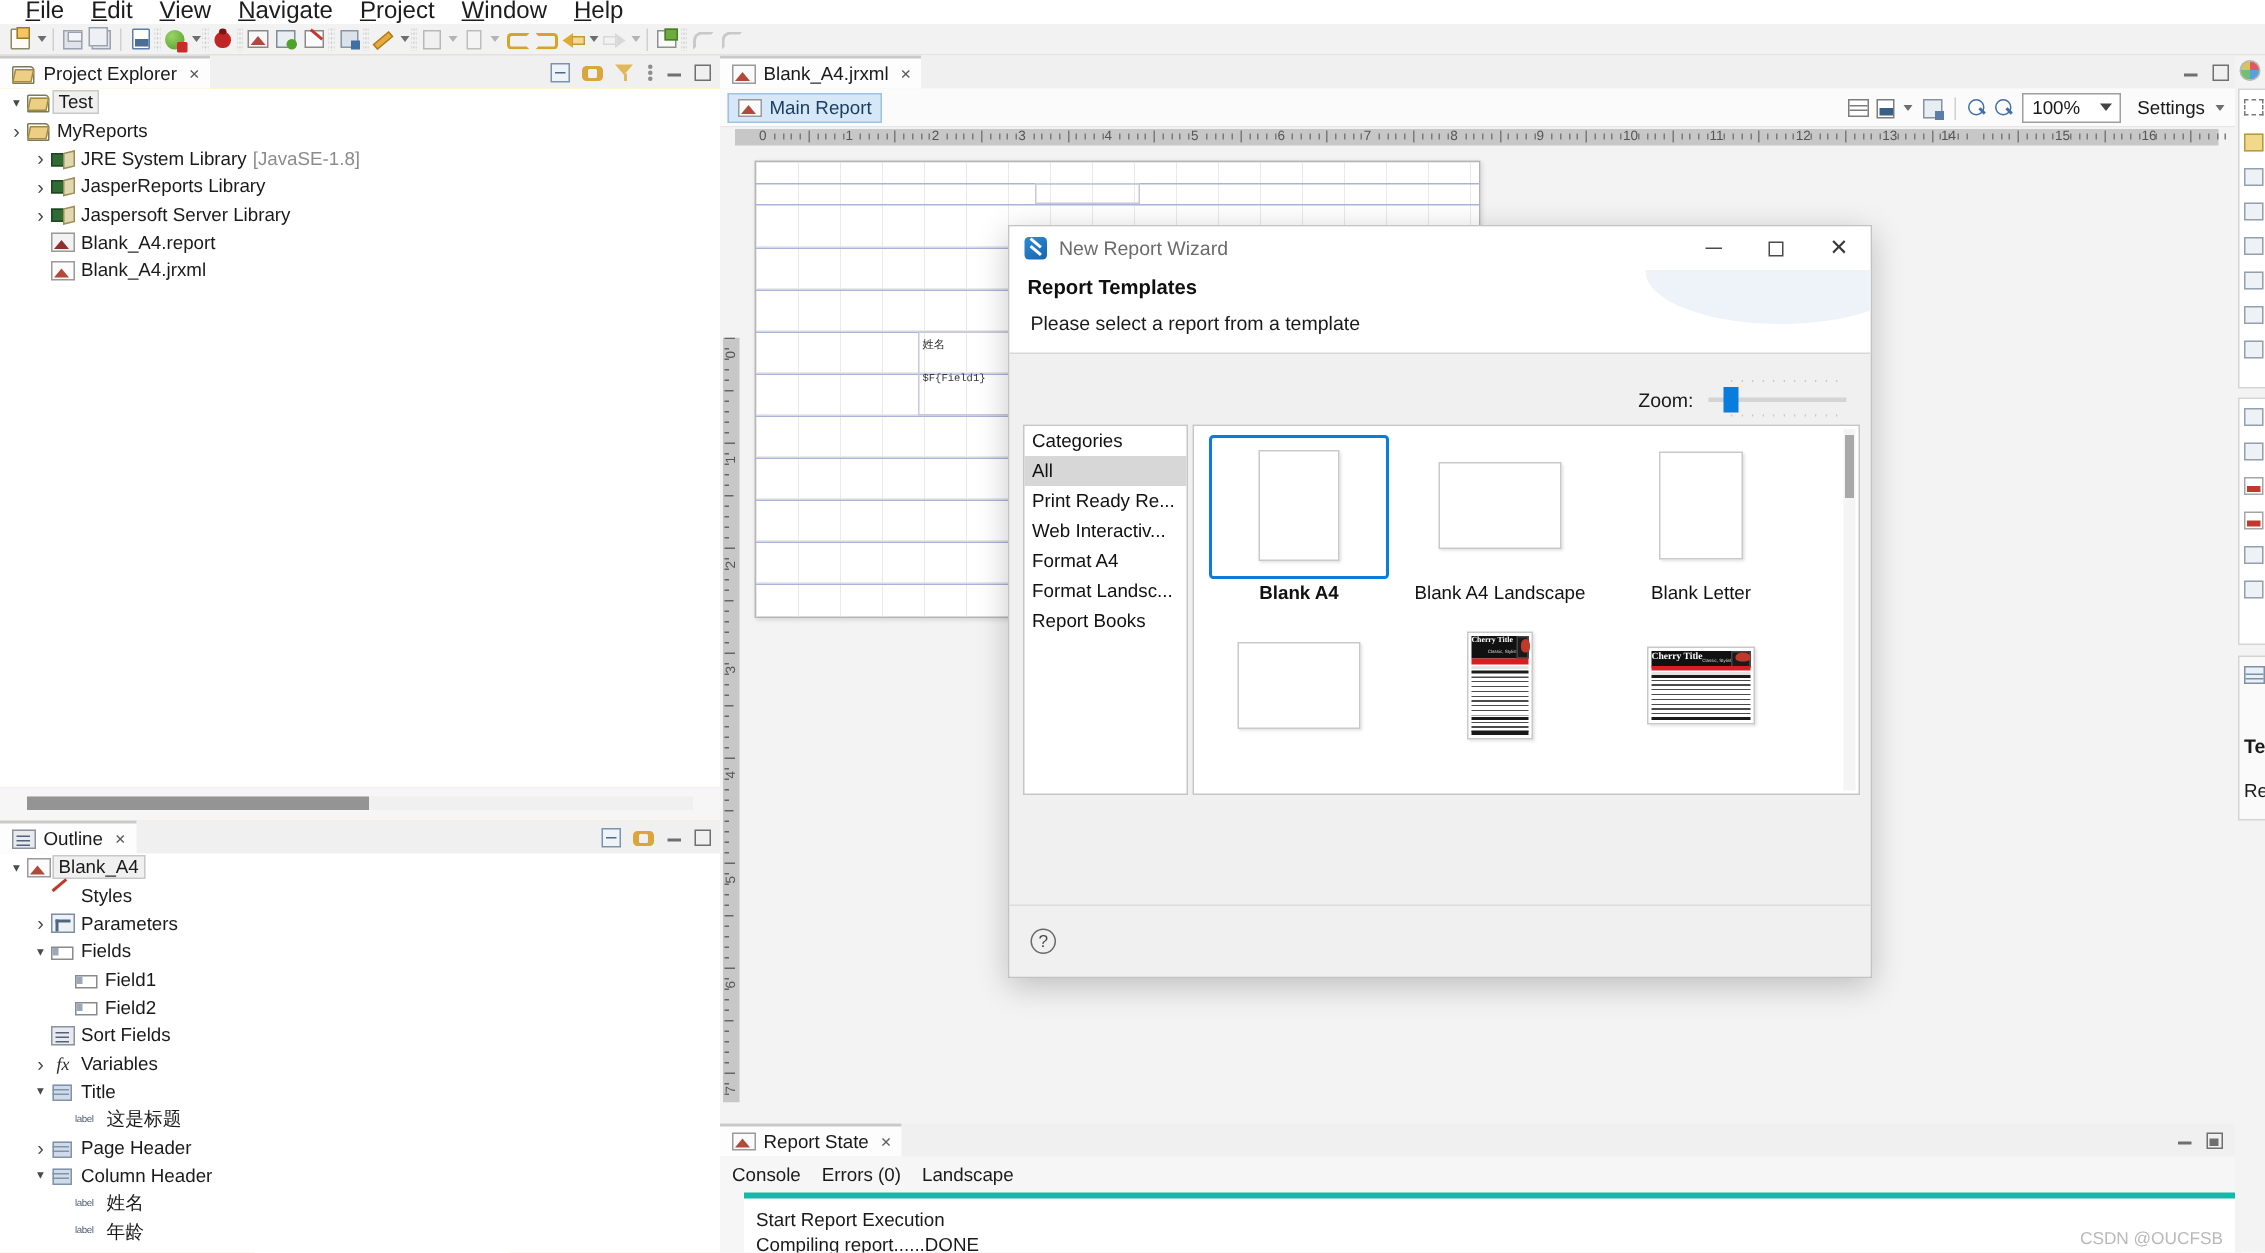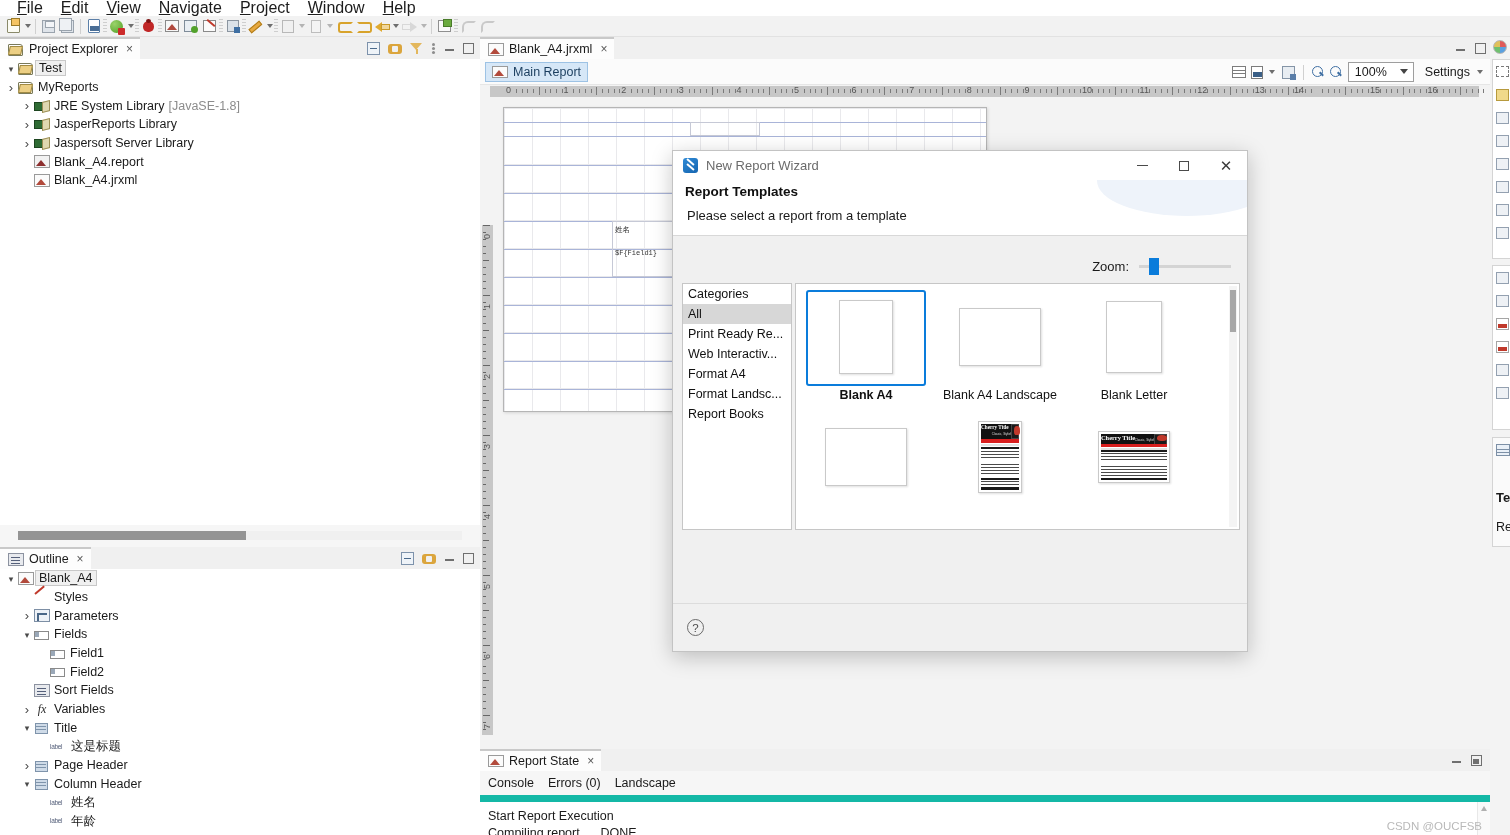--- a/index.html
+++ b/index.html
@@ -238,21 +238,21 @@
   .dt.active { background:#fdfdfd; }
   .jr-lib { position:absolute; right:8px; top:0; height:22px; display:flex; align-items:center; font-size:12.5px; }
 
   
   .bottom { position:absolute; left:480px; top:749px; width:1010px; height:86px; background:#f6f6f6; }
   .b-tabbar { position:absolute; left:0; top:0; width:1010px; height:22px; background:#f0f0f0; display:flex; align-items:center; }
   .b-tab { height:22px; display:flex; align-items:center; gap:5px; padding:0 7px 0 8px; background:#fdfdfd; border-top:2px solid #c9c9c9; font-size:12.5px; }
   .b-tools { position:absolute; right:8px; top:0; height:22px; display:flex; align-items:center; gap:9px; }
   .b-subtabs { position:absolute; left:0; top:22px; width:1010px; height:24px; background:#f6f6f6; display:flex; align-items:center; gap:14px; padding-left:8px; }
   .b-subtab { font-size:12.5px; color:#1a1a1a; }
-  .console { position:absolute; left:0; top:46px; width:1010px; height:40px; background:#ffffff; border-top:7px solid #14b8a6; }
+  .console { position:absolute; left:16px; top:46px; width:1010px; height:40px; background:#ffffff; border-top:4px solid #14b8a6; }
   .console-line { position:absolute; left:8px; font-size:12.5px; color:#1a1a1a; }
   .console-sb { position:absolute; right:0; top:0; width:13px; height:40px; background:#fafafa; border-left:1px solid #e8e8e8; }
   .sb-up { position:absolute; left:3px; top:4px; width:0;height:0; border-left:3.5px solid transparent;border-right:3.5px solid transparent;border-bottom:5px solid #b0b0b0; }
   .watermark { position:absolute; right:8px; bottom:3px; font-size:11.5px; color:#b9b9b9; }
 
   
   .right-dock { position:absolute; left:1490px; top:37px; width:20px; height:798px; background:#f3f3f3; overflow:hidden; }
   .rd-top { position:absolute; left:0; top:0; width:20px; height:20px; }
   .ico-palette { width:14px;height:14px;border-radius:50%;background:conic-gradient(#e05a5a 0 25%, #5aa0e0 0 50%, #6fc06f 0 75%, #e0c05a 0 100%); border:1px solid #b6b6b6; }
   .rd-panel { position:absolute; left:2px; width:20px; background:#fff; border:1px solid #d4d4d4; }

